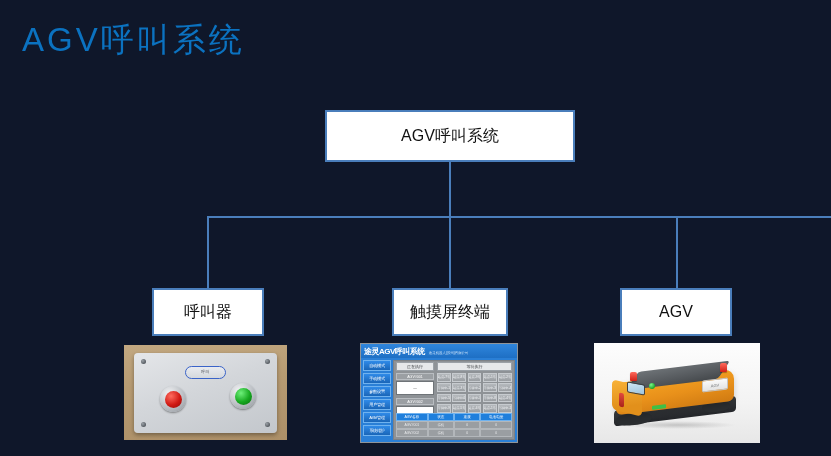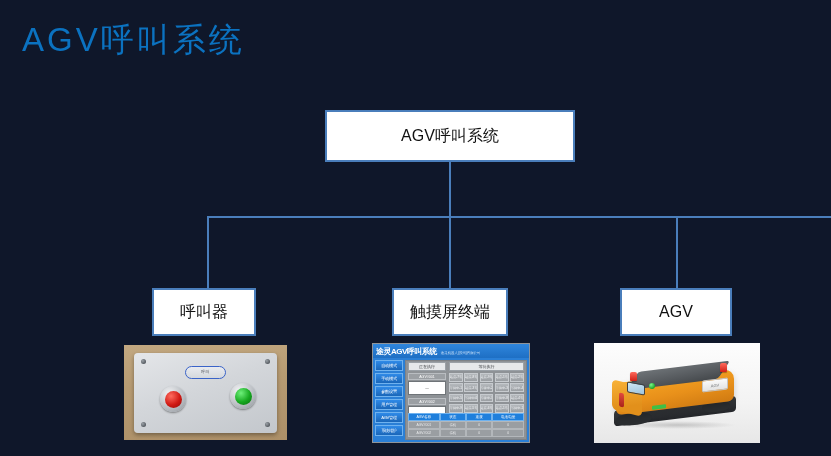--- a/index.html
+++ b/index.html
@@ -32,21 +32,21 @@
     background: #ffffff;
     border: 2px solid #4a7ebb;
     display: flex;
     align-items: center;
     justify-content: center;
     color: #111111;
     font-size: 16px;
     z-index: 3;
   }
   #node-root  { left: 325px; top: 110px; width: 250px; height: 52px; }
-  #node-caller{ left: 152px; top: 288px; width: 104px; height: 48px; }
+  #node-caller{ left: 152px; top: 288px; width: 112px; height: 48px; }
   #node-hmi   { left: 392px; top: 288px; width: 116px; height: 48px; justify-content: center; }
   #node-agv   { left: 620px; top: 288px; width: 112px; height: 48px;
                 font-family: "Liberation Sans", sans-serif; }
 
   
   .conn { position: absolute; background: #4a7ebb; z-index: 1; }
   #conn-root-down  { left: 449px; top: 162px; width: 2px;  height: 56px; }
   #conn-hbar-clip  { left: 207px; top: 216px; width: 652px; height: 2px; }
   #conn-d-caller   { left: 207px; top: 216px; width: 2px;  height: 72px; }
   #conn-d-hmi      { left: 449px; top: 216px; width: 2px;  height: 72px; }
@@ -96,21 +96,21 @@
     background: radial-gradient(circle at 35% 30%, #ff6b5e 0%, #d01a14 55%, #8e0b08 100%);
   }
   #btn-green{ left: 96px; top: 30px; }
   #btn-green .btn-lens {
     background: radial-gradient(circle at 35% 30%, #6ef07a 0%, #16a81f 55%, #0a6b10 100%);
   }
 
   
   #photo-hmi {
     position: absolute;
-    left: 372px; top: 343px; width: 158px; height: 100px;
+    left: 360px; top: 343px; width: 158px; height: 100px;
     background: #2a7fd6;
     border: 1px solid #8f9499;
     overflow: hidden;
     z-index: 2;
   }
   #hmi-header {
     position: absolute; left: 0; top: 0; width: 100%; height: 14px;
     background: linear-gradient(180deg,#2f86dd 0%,#1e6fc4 100%);
     display: flex; align-items: center;
   }

